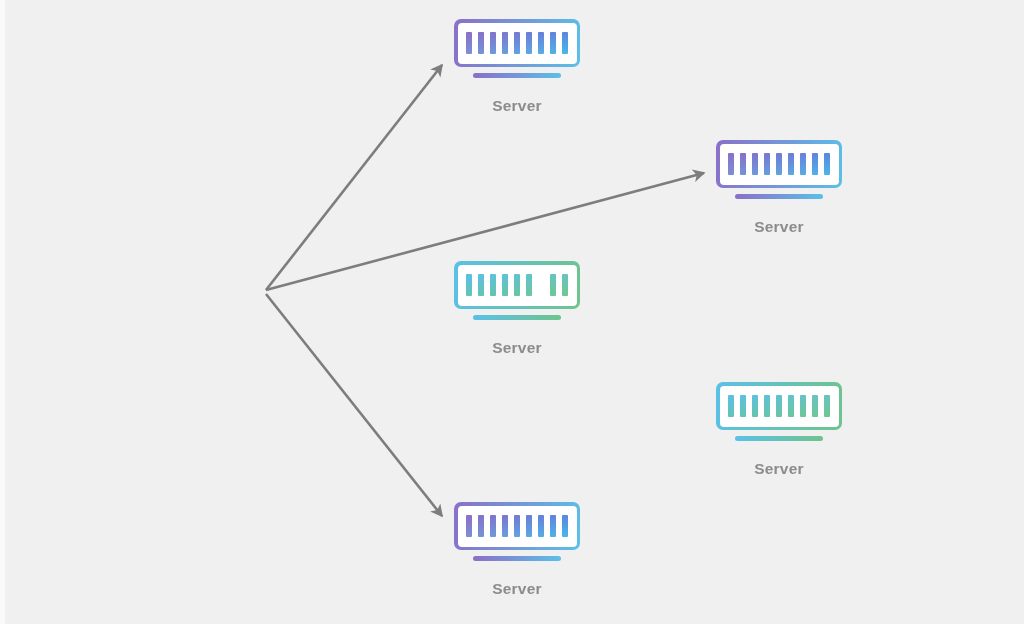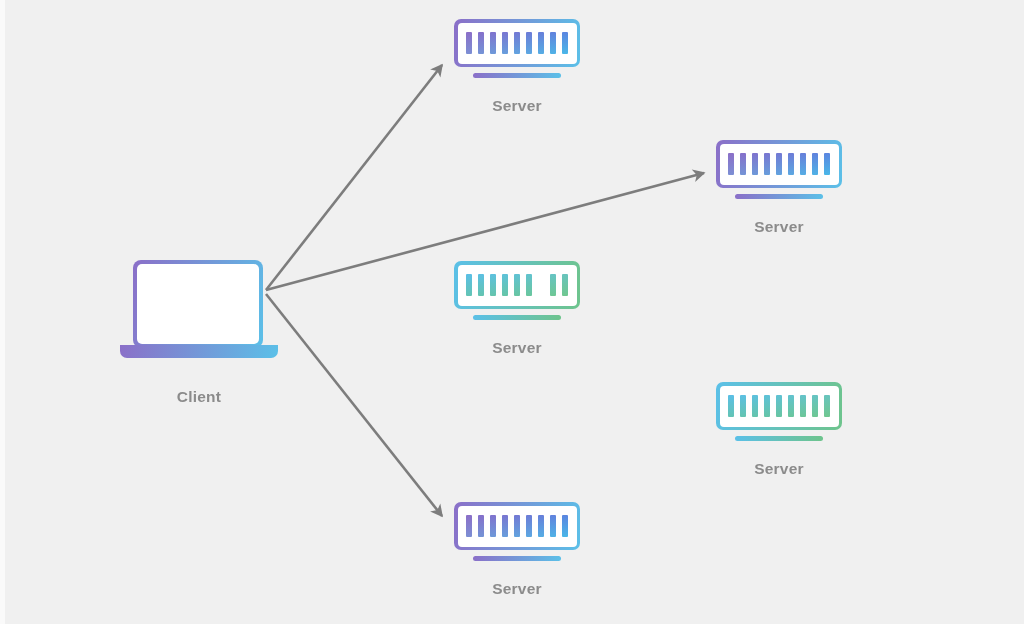--- a/index.html
+++ b/index.html
@@ -115,29 +115,20 @@
         <path d="M0.4,0.5 L5.2,3 L0.4,5.5 L1.7,3 Z" fill="#7d7d7d"></path>
       </marker>
     </defs>
     <g id="edge-group" stroke="#7d7d7d" stroke-width="2.6" fill="none" stroke-linecap="butt">
         <line x1="261" y1="290" x2="437" y2="65" marker-end="url(#arrowhead)"></line>
         <line x1="261" y1="290" x2="699" y2="173" marker-end="url(#arrowhead)"></line>
         <line x1="261" y1="294" x2="437" y2="516" marker-end="url(#arrowhead)"></line>
       </g>
   </svg>
 
-  <div class="node" style="left:112px; top:256px; width:164px;">
-    <div class="laptop-icon" style="--c1:#8b6fc8; --c2:#5bc0e8; height:102px;">
-      <div class="laptop-screen" style="position:absolute; left:16px; top:4px; width:130px; height:88px;">
-        <div class="laptop-screen-inner"></div>
-      </div>
-      <div class="laptop-base" style="--c1:#8b6fc8; --c2:#5bc0e8; top:89px; width:158px; height:13px;"></div>
-    </div>
-    <div class="node-label" style="margin-top:30px;">Client</div>
-  </div>
 
   <div class="node" style="left:449px; top:19px; width:126px;">
     <div class="server-icon" style="--c1:#8b6fc8; --c2:#5bc0e8;">
       <div class="server-body" style="height:48px;">
         <div class="server-inner">
           <span class="server-bar" style="background:linear-gradient(180deg,#8b6fc8,#7c8fd4)"></span>
           <span class="server-bar" style="background:linear-gradient(180deg,#8570cb,#7494d6)"></span>
           <span class="server-bar" style="background:linear-gradient(180deg,#7f73ce,#6e99d9)"></span>
           <span class="server-bar" style="background:linear-gradient(180deg,#7976d1,#689edc)"></span>
           <span class="server-bar" style="background:linear-gradient(180deg,#7379d4,#62a3df)"></span>

